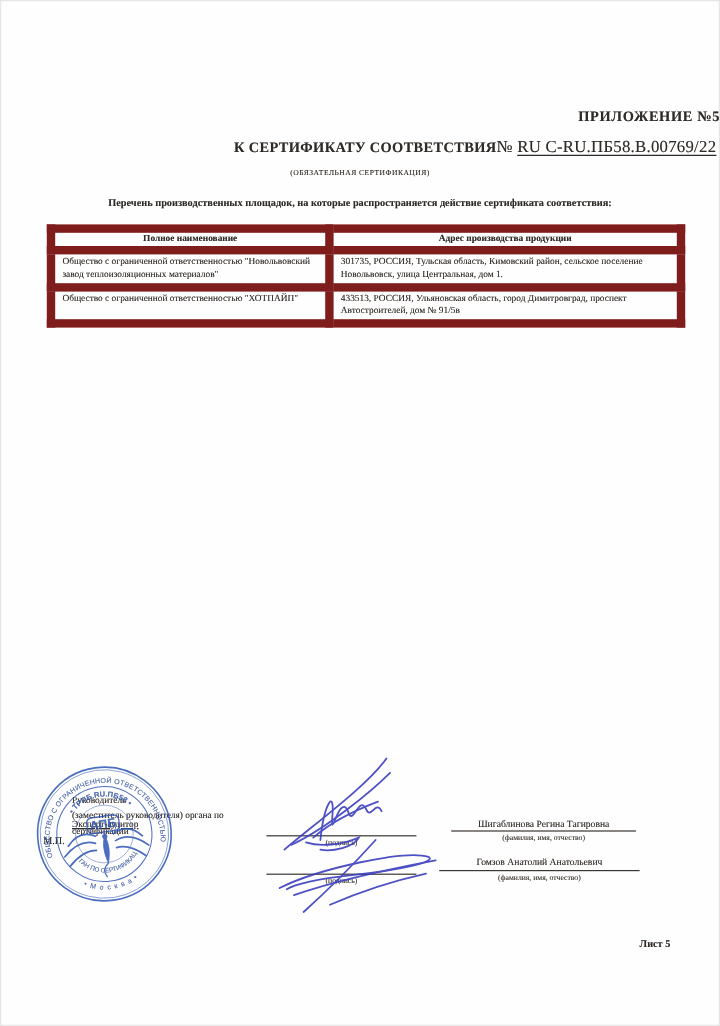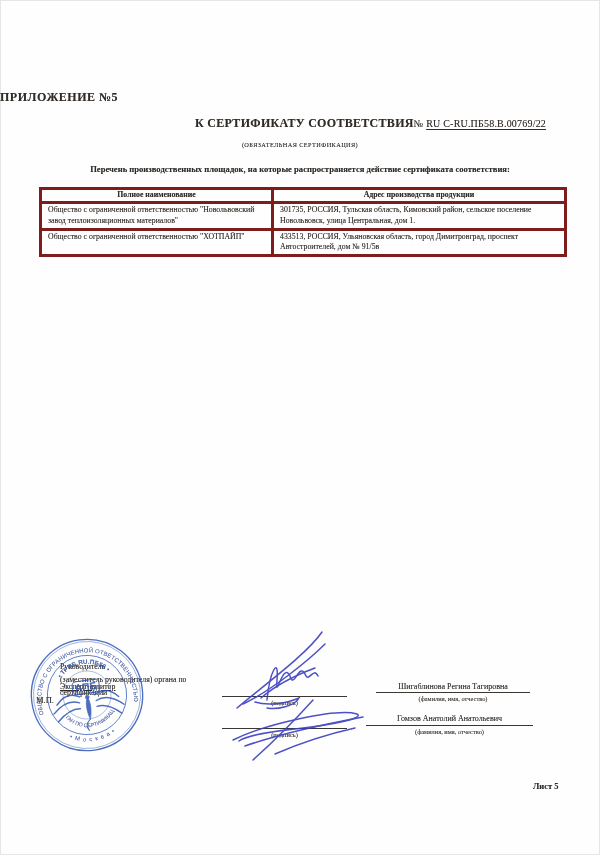--- a/index.html
+++ b/index.html
@@ -2,29 +2,29 @@
 <html><head>
 <meta charset="utf-8">
 <style>
   html,body{margin:0;padding:0;background:#ffffff;}
   .page{
     position:relative;width:600px;height:855px;background:#fefefe;
     font-family:"Liberation Serif","DejaVu Serif",serif;color:#2f2b28;
     overflow:hidden;box-shadow:inset 0 0 0 1px #e6e6e6;
   }
   .txt{position:absolute;}
-  .doc-title{left:0;top:90px;width:600px;text-align:left;font-size:12px;font-weight:bold;letter-spacing:.5px;}
+  .doc-title{left:0;top:90px;width:600px;text-align:right;font-size:12px;font-weight:bold;letter-spacing:.5px;}
   .cert-line{left:195px;top:116px;display:flex;align-items:baseline;gap:0;}
   .cert-label{font-size:12px;font-weight:bold;letter-spacing:.3px;}
-  .cert-num{font-size:10px;letter-spacing:.2px;white-space:nowrap;text-align:center;}
+  .cert-num{font-size:14px;letter-spacing:.2px;white-space:nowrap;text-align:center;}
   .cert-num .num-val{text-decoration:underline;text-underline-offset:2px;}
   .cert-type{left:0;top:141px;width:600px;text-align:center;font-size:6.3px;letter-spacing:.4px;}
   .intro{left:0;top:164px;width:600px;text-align:center;font-size:8.6px;font-weight:bold;}
   table.sites{position:absolute;left:39px;top:187px;width:525px;border-collapse:collapse;table-layout:fixed;}
-  table.sites th,table.sites td{border:3px solid #7f1d1d;font-size:7.8px;line-height:10.8px;padding:1px 4px 1px 6px;vertical-align:top;}
+  table.sites th,table.sites td{border:7px solid #7f1d1d;font-size:7.8px;line-height:10.8px;padding:1px 4px 1px 6px;vertical-align:top;}
   table.sites th{height:11px;text-align:center;font-weight:bold;padding:0 2px;}
   .col-name{width:232px;}
   .col-addr{width:293px;}
   .mp{left:36px;top:671px;font-size:8.5px;margin-top:24px;}
   .role{position:absolute;text-align:left;font-size:7.8px;line-height:13.2px;}
   .role div{white-space:nowrap;}
   .role1{left:60px;top:660px;width:160px;}
   .role2{left:60px;top:680px;width:160px;text-decoration:underline;}
   .sig-line{position:absolute;border-top:1px solid #3a3632;height:0;}
   .caption{position:absolute;text-align:center;font-size:6.4px;color:#3a3632;white-space:nowrap;}

